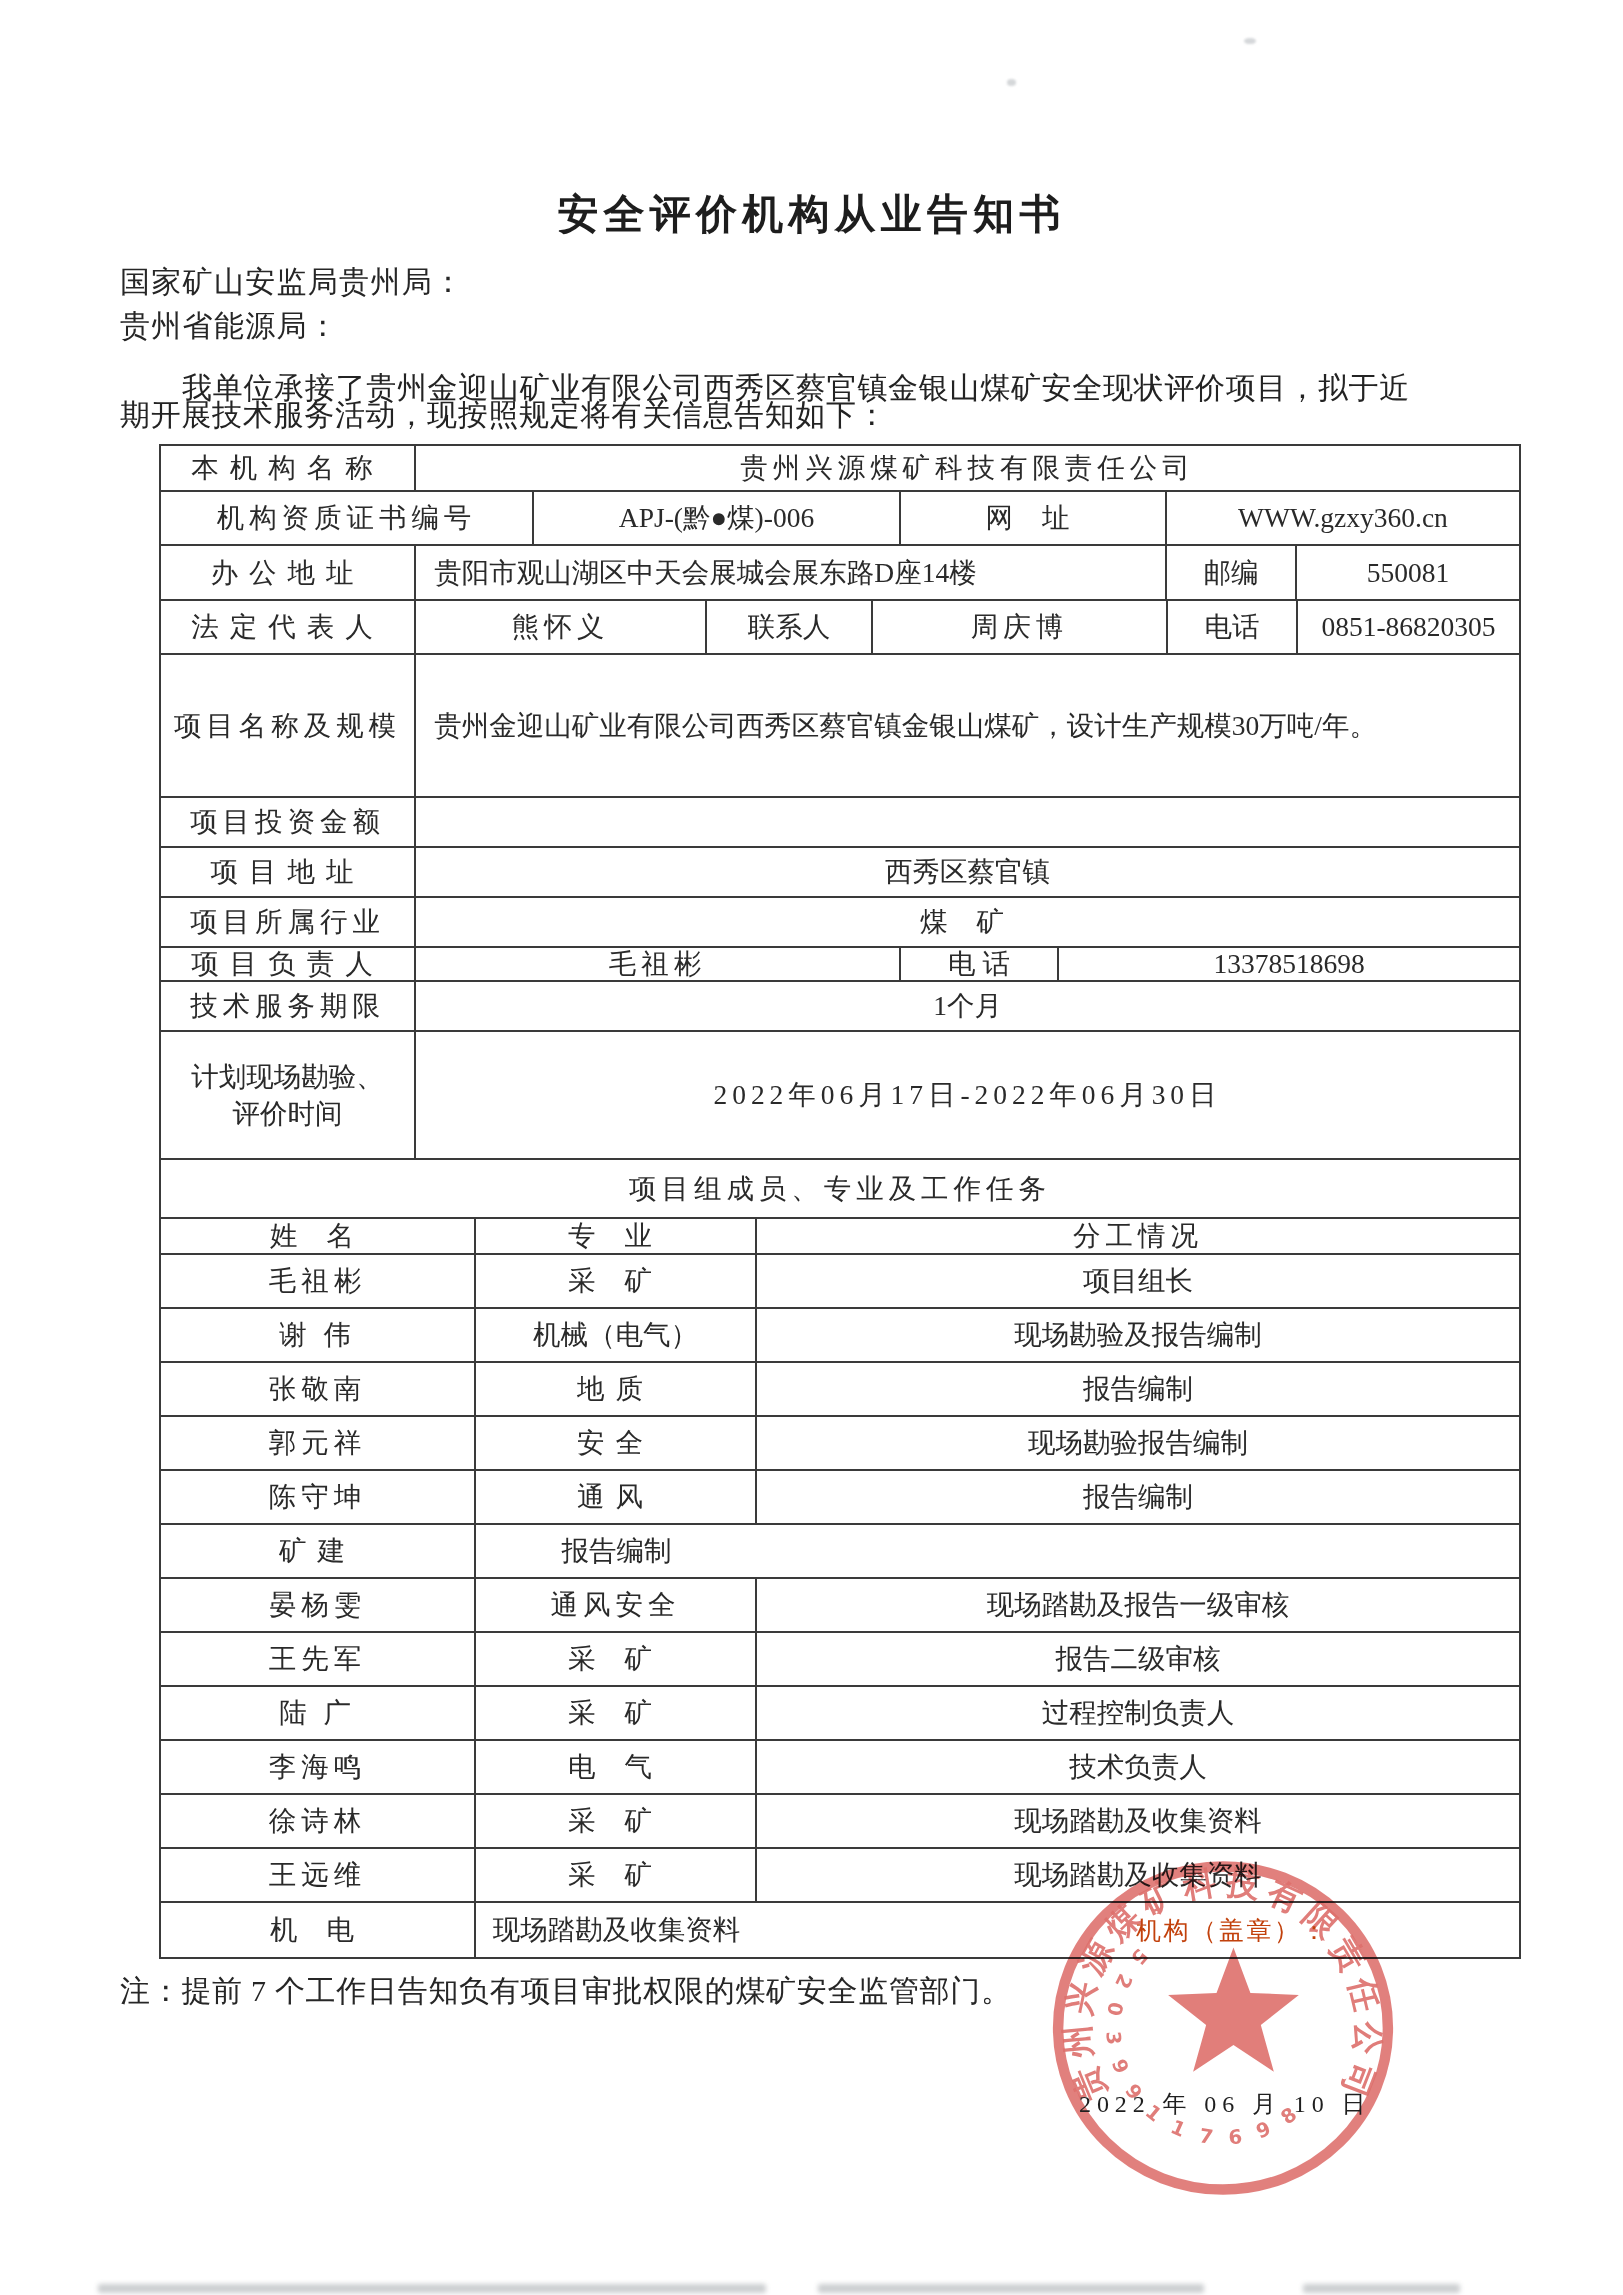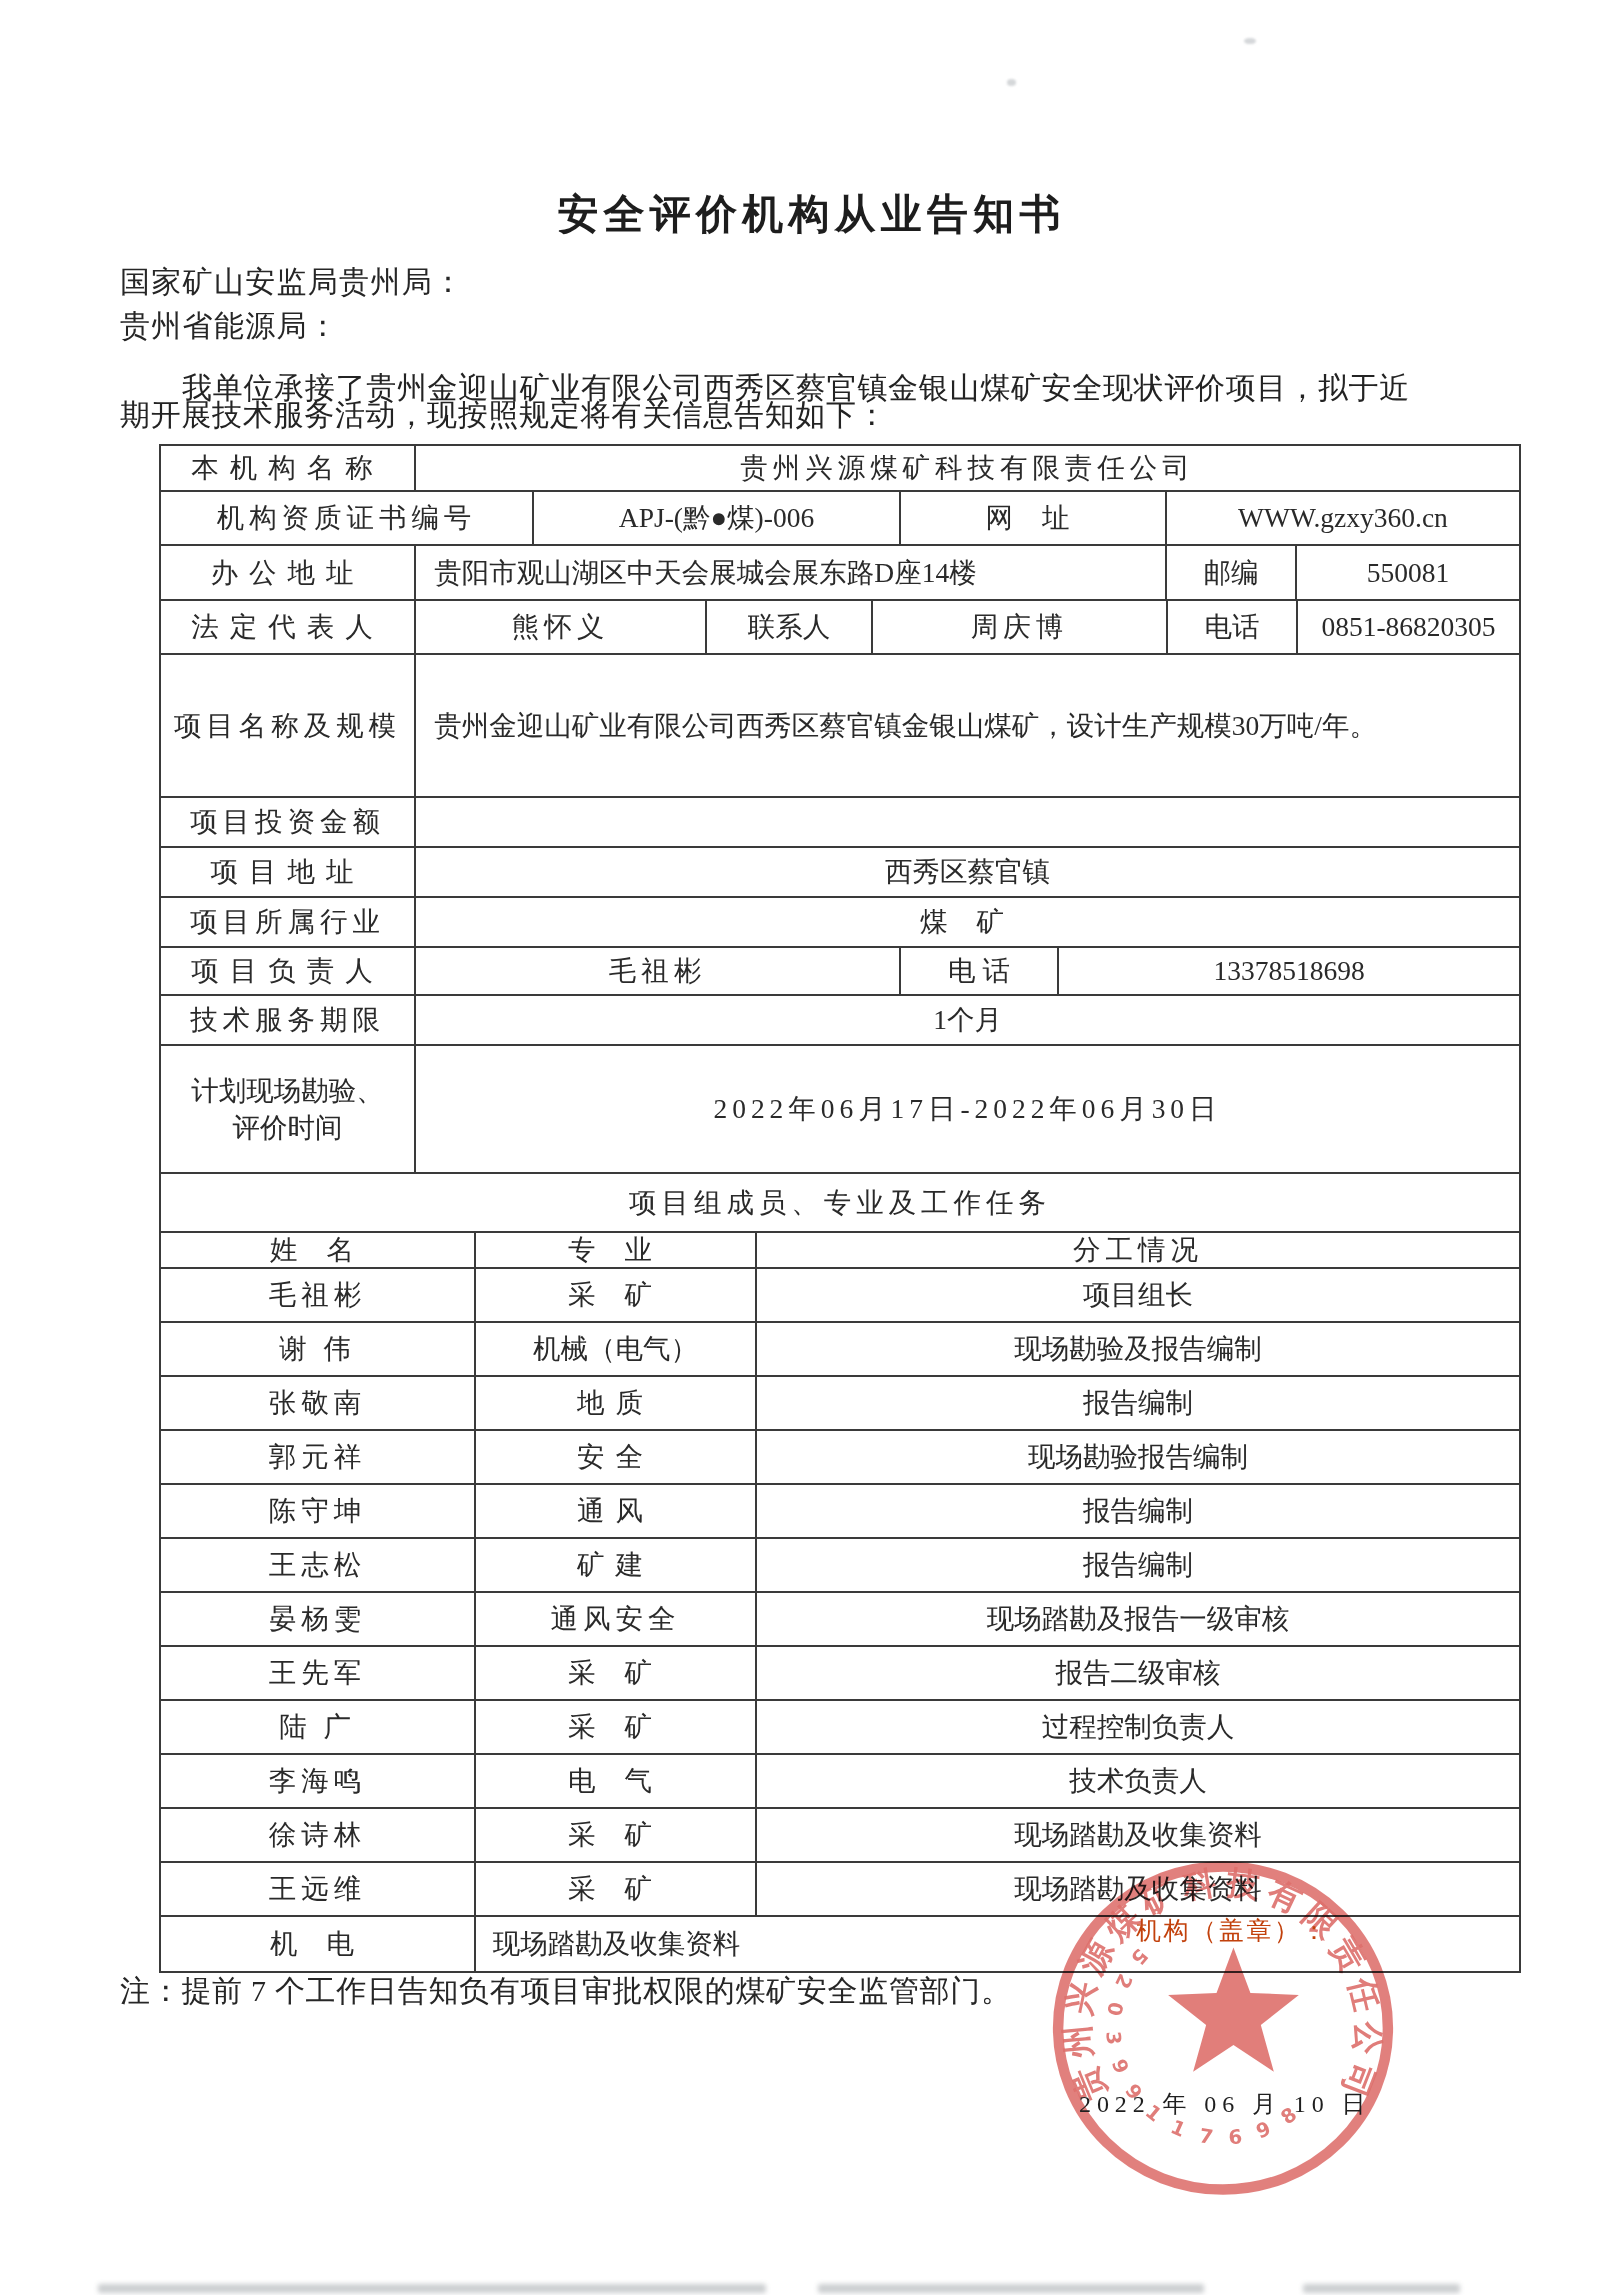--- a/index.html
+++ b/index.html
@@ -104,21 +104,21 @@
   <div class="tr cols-a" style="height:50px">
     <div class="td sp">项目地址</div>
     <div class="td">西秀区蔡官镇</div>
   </div>
 
   <div class="tr cols-a" style="height:50px">
     <div class="td sp2">项目所属行业</div>
     <div class="td sp">煤  矿</div>
   </div>
 
-  <div class="tr cols-e" style="height:48px">
+  <div class="tr cols-e" style="height:34px">
     <div class="td sp">项目负责人</div>
     <div class="td sp2">毛祖彬</div>
     <div class="td">电  话</div>
     <div class="td">13378518698</div>
   </div>
 
   <div class="tr cols-a" style="height:50px">
     <div class="td sp2">技术服务期限</div>
     <div class="td">1个月</div>
   </div>
@@ -157,21 +157,20 @@
     <div class="td sp2">郭元祥</div>
     <div class="td sp">安全</div>
     <div class="td">现场勘验报告编制</div>
   </div>
   <div class="tr cols-g" style="height:54px">
     <div class="td sp2">陈守坤</div>
     <div class="td sp">通风</div>
     <div class="td">报告编制</div>
   </div>
   <div class="tr cols-g" style="height:54px">
-    <div class="td sp2">王志松</div>
     <div class="td sp">矿建</div>
     <div class="td">报告编制</div>
   </div>
   <div class="tr cols-g" style="height:54px">
     <div class="td sp2">晏杨雯</div>
     <div class="td sp2">通风安全</div>
     <div class="td">现场踏勘及报告一级审核</div>
   </div>
   <div class="tr cols-g" style="height:54px">
     <div class="td sp2">王先军</div>

